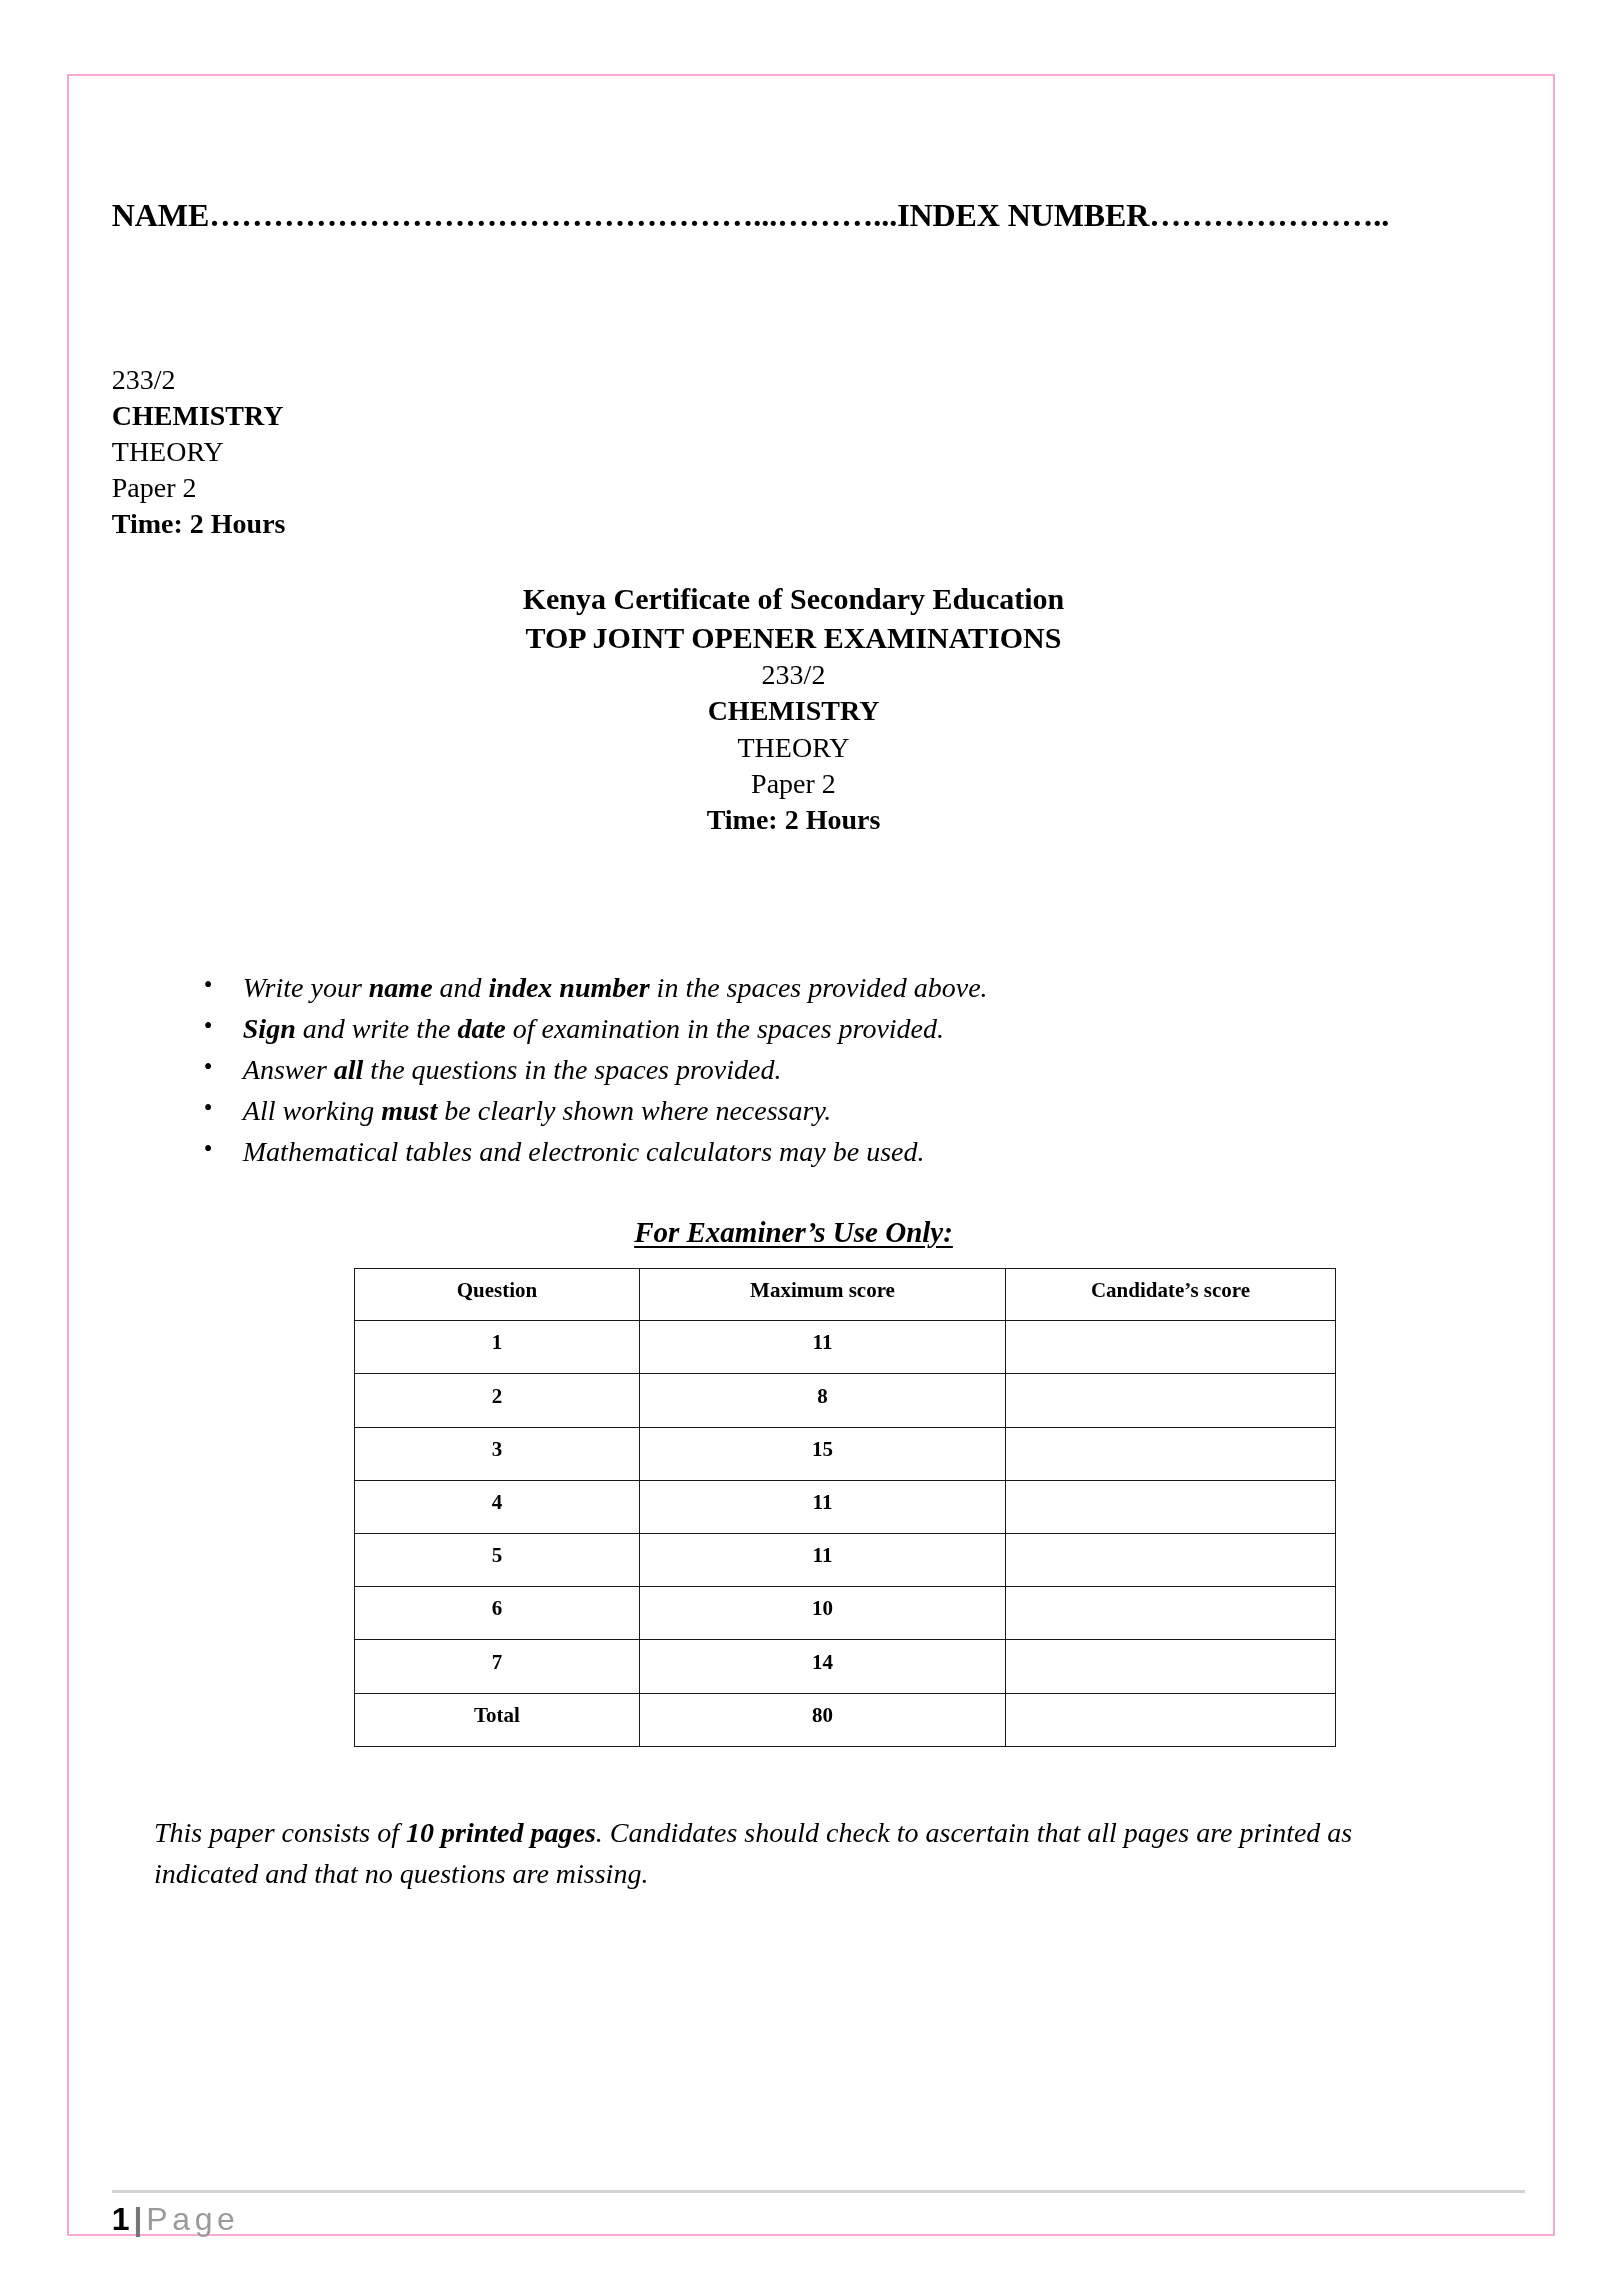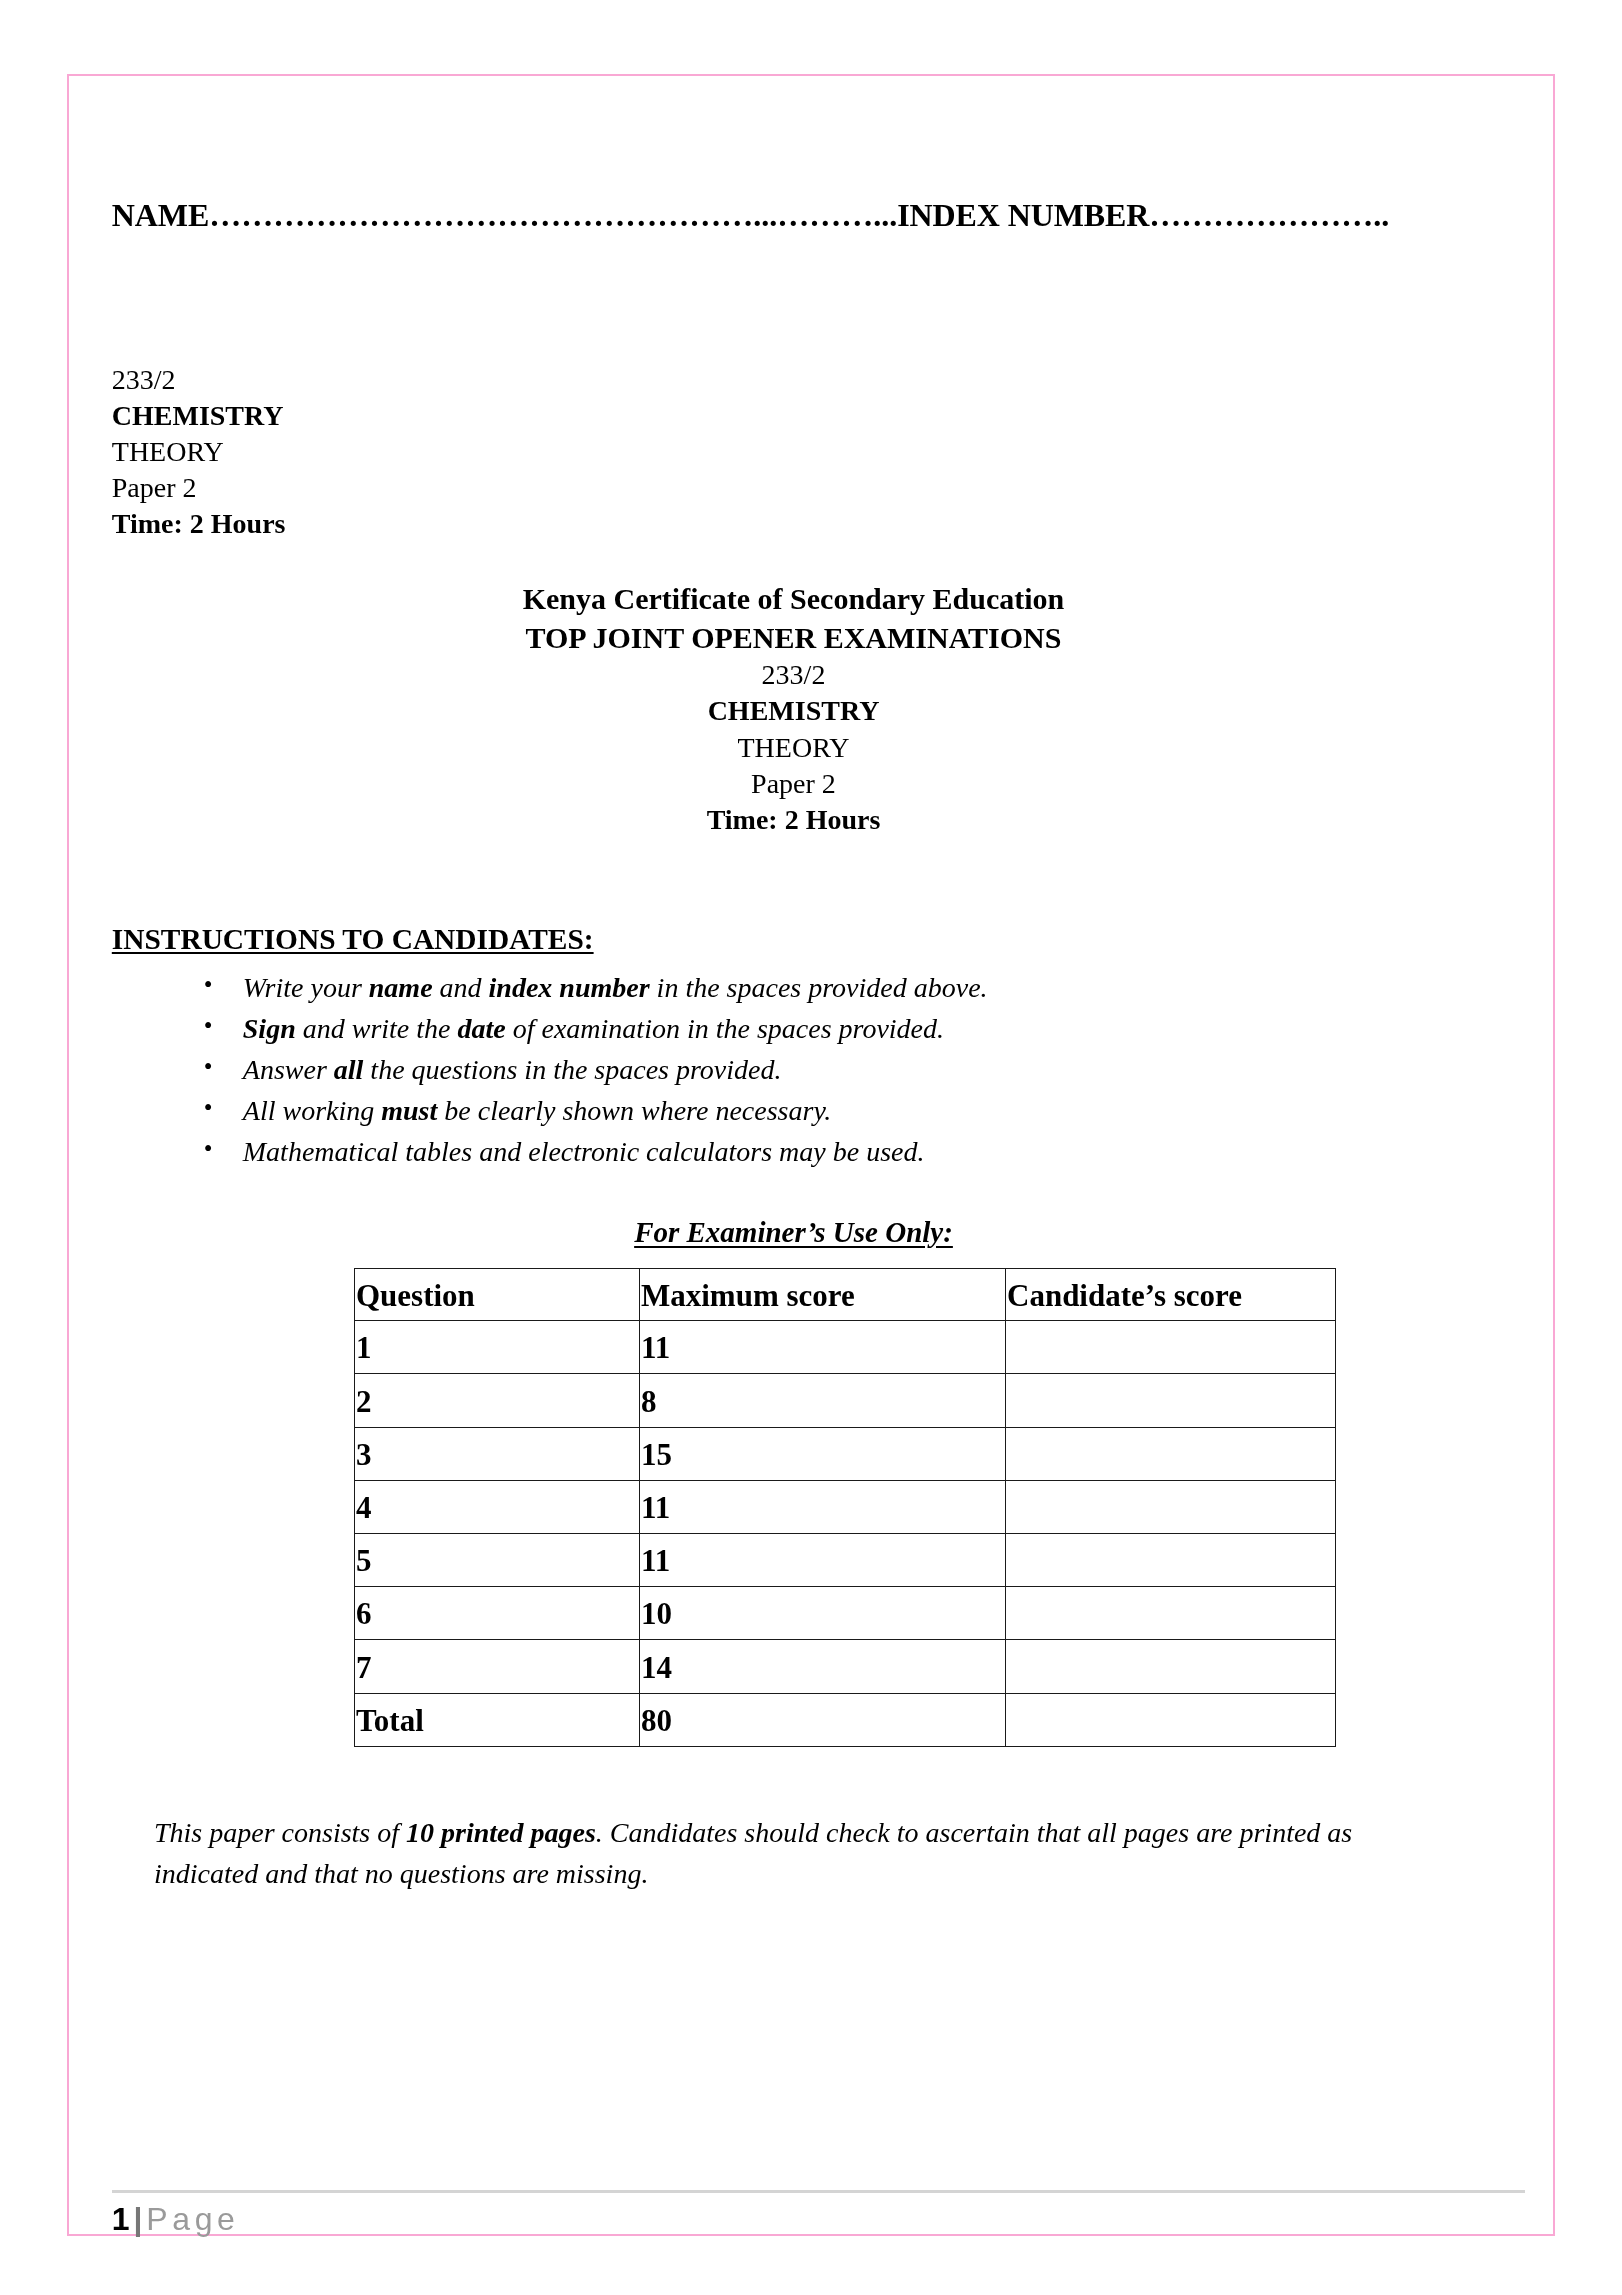--- a/index.html
+++ b/index.html
@@ -134,22 +134,22 @@
     width: 982px;
     border-collapse: collapse;
     table-layout: fixed;
   }
   #score-table col.c1 { width: 285px; }
   #score-table col.c2 { width: 366px; }
   #score-table col.c3 { width: 330px; }
   #score-table th,
   #score-table td {
     border: 1.3px solid #1a1a1a;
-    text-align: left;
-    font-size: 31px;
+    text-align: center;
+    font-size: 21px;
     font-weight: bold;
     vertical-align: top;
     padding-top: 9.2px;
     height: 42px;
     box-sizing: content-box;
   }
   #score-table thead th { height: 41px; }
 
   
   #closing-note {
@@ -212,21 +212,20 @@
     <div id="exam-title-block">
       <div class="big">Kenya Certificate of Secondary Education</div>
       <div class="big">TOP JOINT OPENER EXAMINATIONS</div>
       <div>233/2</div>
       <div class="b">CHEMISTRY</div>
       <div>THEORY</div>
       <div>Paper 2</div>
       <div class="b">Time: 2 Hours</div>
     </div>
 
-    <div id="instructions-heading">INSTRUCTIONS TO CANDIDATES:</div>
 
     <ul id="instructions-list">
       <li>
         <span class="bullet">•</span><span>Write your </span><b>name</b><span> and </span><b>index number</b><span> in the spaces provided above.</span>
       </li>
       <li>
         <span class="bullet">•</span><span></span><b>Sign</b><span> and write the </span><b>date</b><span> of examination in the spaces provided.</span>
       </li>
       <li>
         <span class="bullet">•</span><span>Answer </span><b>all</b><span> the questions in the spaces provided.</span>

